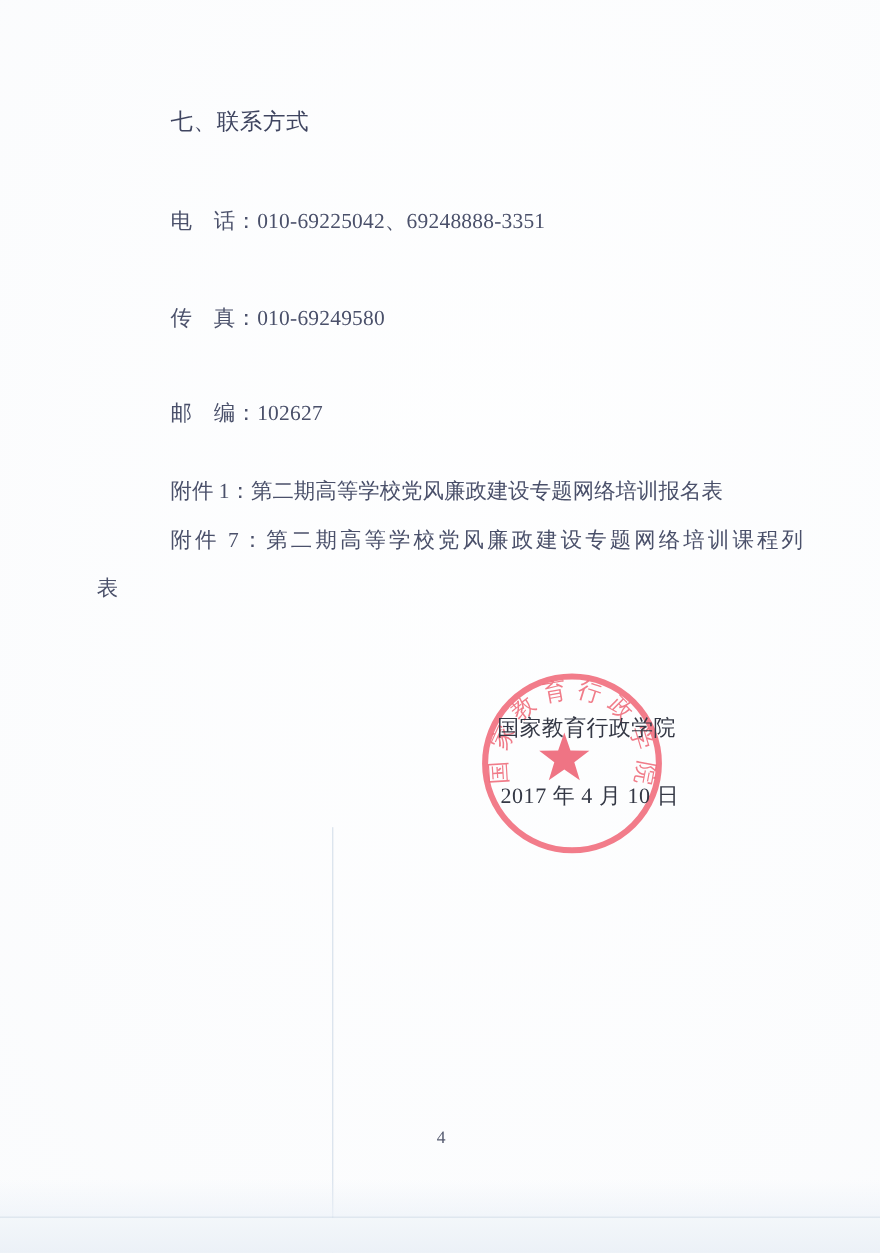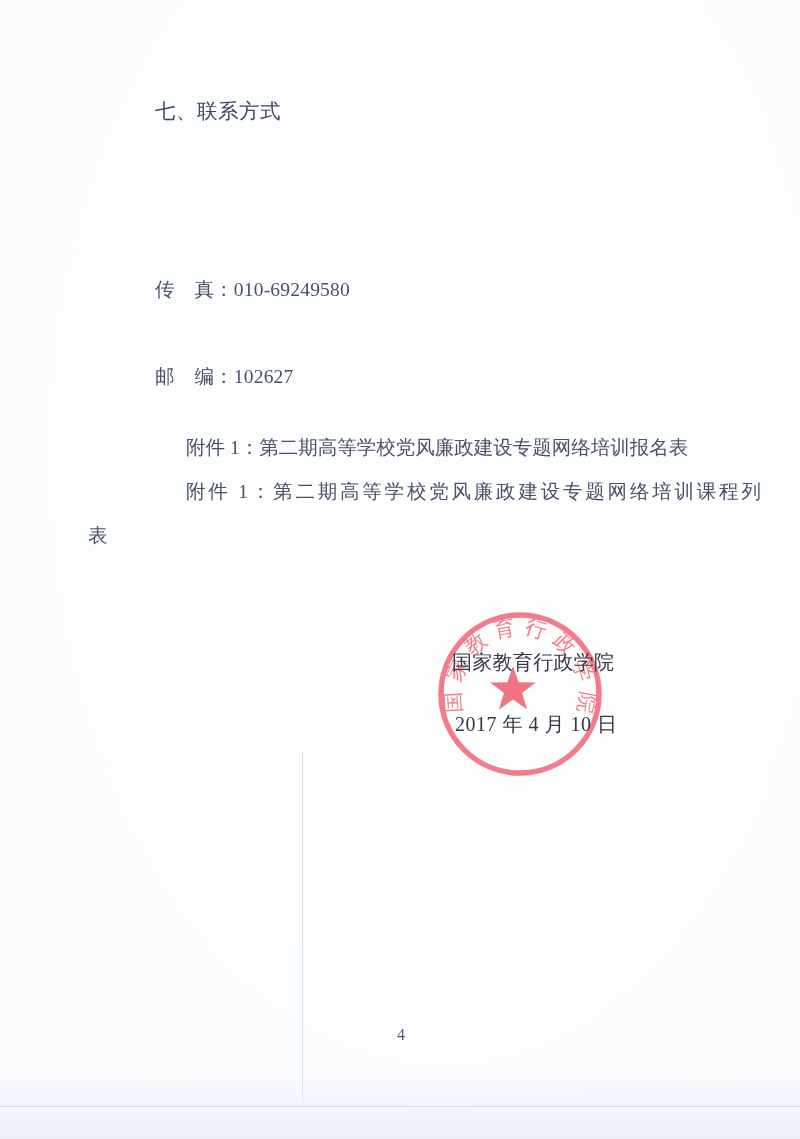--- a/index.html
+++ b/index.html
@@ -36,21 +36,20 @@
     letter-spacing: 0.2px;
     white-space: pre;
   }
   .attach-line {
     position: absolute;
     left: 155px;
     font-size: 19.5px;
     line-height: 23px;
     color: #4a506a;
     white-space: pre;
-    margin-left: 31px;
   }
   .attach-line.justified { letter-spacing: 2.8px; }
   .attach-wrap {
     position: absolute;
     left: 88px; top: 524px;
     font-size: 19.5px;
     line-height: 23px;
     color: #4a506a;
   }
   .seal-svg {
@@ -108,25 +107,26 @@
     background: linear-gradient(180deg, #f3f7fa 0%, #ecf1f7 100%);
   }
 </style>
 </head>
 <body>
 
 <div class="page">
 
   <div class="heading">七、联系方式</div>
 
+  <div class="contact-line" style="top:190px">电　话：010-69225042、69248888-3351</div>
   <div class="contact-line" style="top:278px">传　真：010-69249580</div>
   <div class="contact-line" style="top:365px">邮　编：102627</div>
 
   <div class="attach-line" style="top:436px">附件 1：第二期高等学校党风廉政建设专题网络培训报名表</div>
-  <div class="attach-line justified" style="top:480px">附件 1：第二期高等学校党风廉政建设专题网络培训课程列</div>
+  <div class="attach-line justified" style="top:480px">附件 7：第二期高等学校党风廉政建设专题网络培训课程列</div>
   <div class="attach-wrap">表</div>
 
   <svg class="seal-svg" viewBox="0 0 180 180" aria-hidden="true">
     <defs>
       <path id="sealArc" d="M 36.5 117.2 A 60 60 0 1 1 143.5 117.2" fill="none"></path>
     </defs>
     <circle cx="90" cy="90" r="79" fill="none" stroke="#ef6272" stroke-width="5.5" opacity="0.9"></circle>
     <polygon points="83,62 88.6,78.2 105.8,78.6 92.1,89 97.1,105.4 83,95.6 68.9,105.4 73.9,89 60.2,78.6 77.4,78.2" fill="#ec5468" opacity="0.88"></polygon>
     <text font-size="21" fill="#ee6272" opacity="0.9" letter-spacing="8" font-family="Liberation Serif, DejaVu Serif, serif">
       <textPath href="#sealArc" startOffset="10">国家教育行政学院</textPath>

